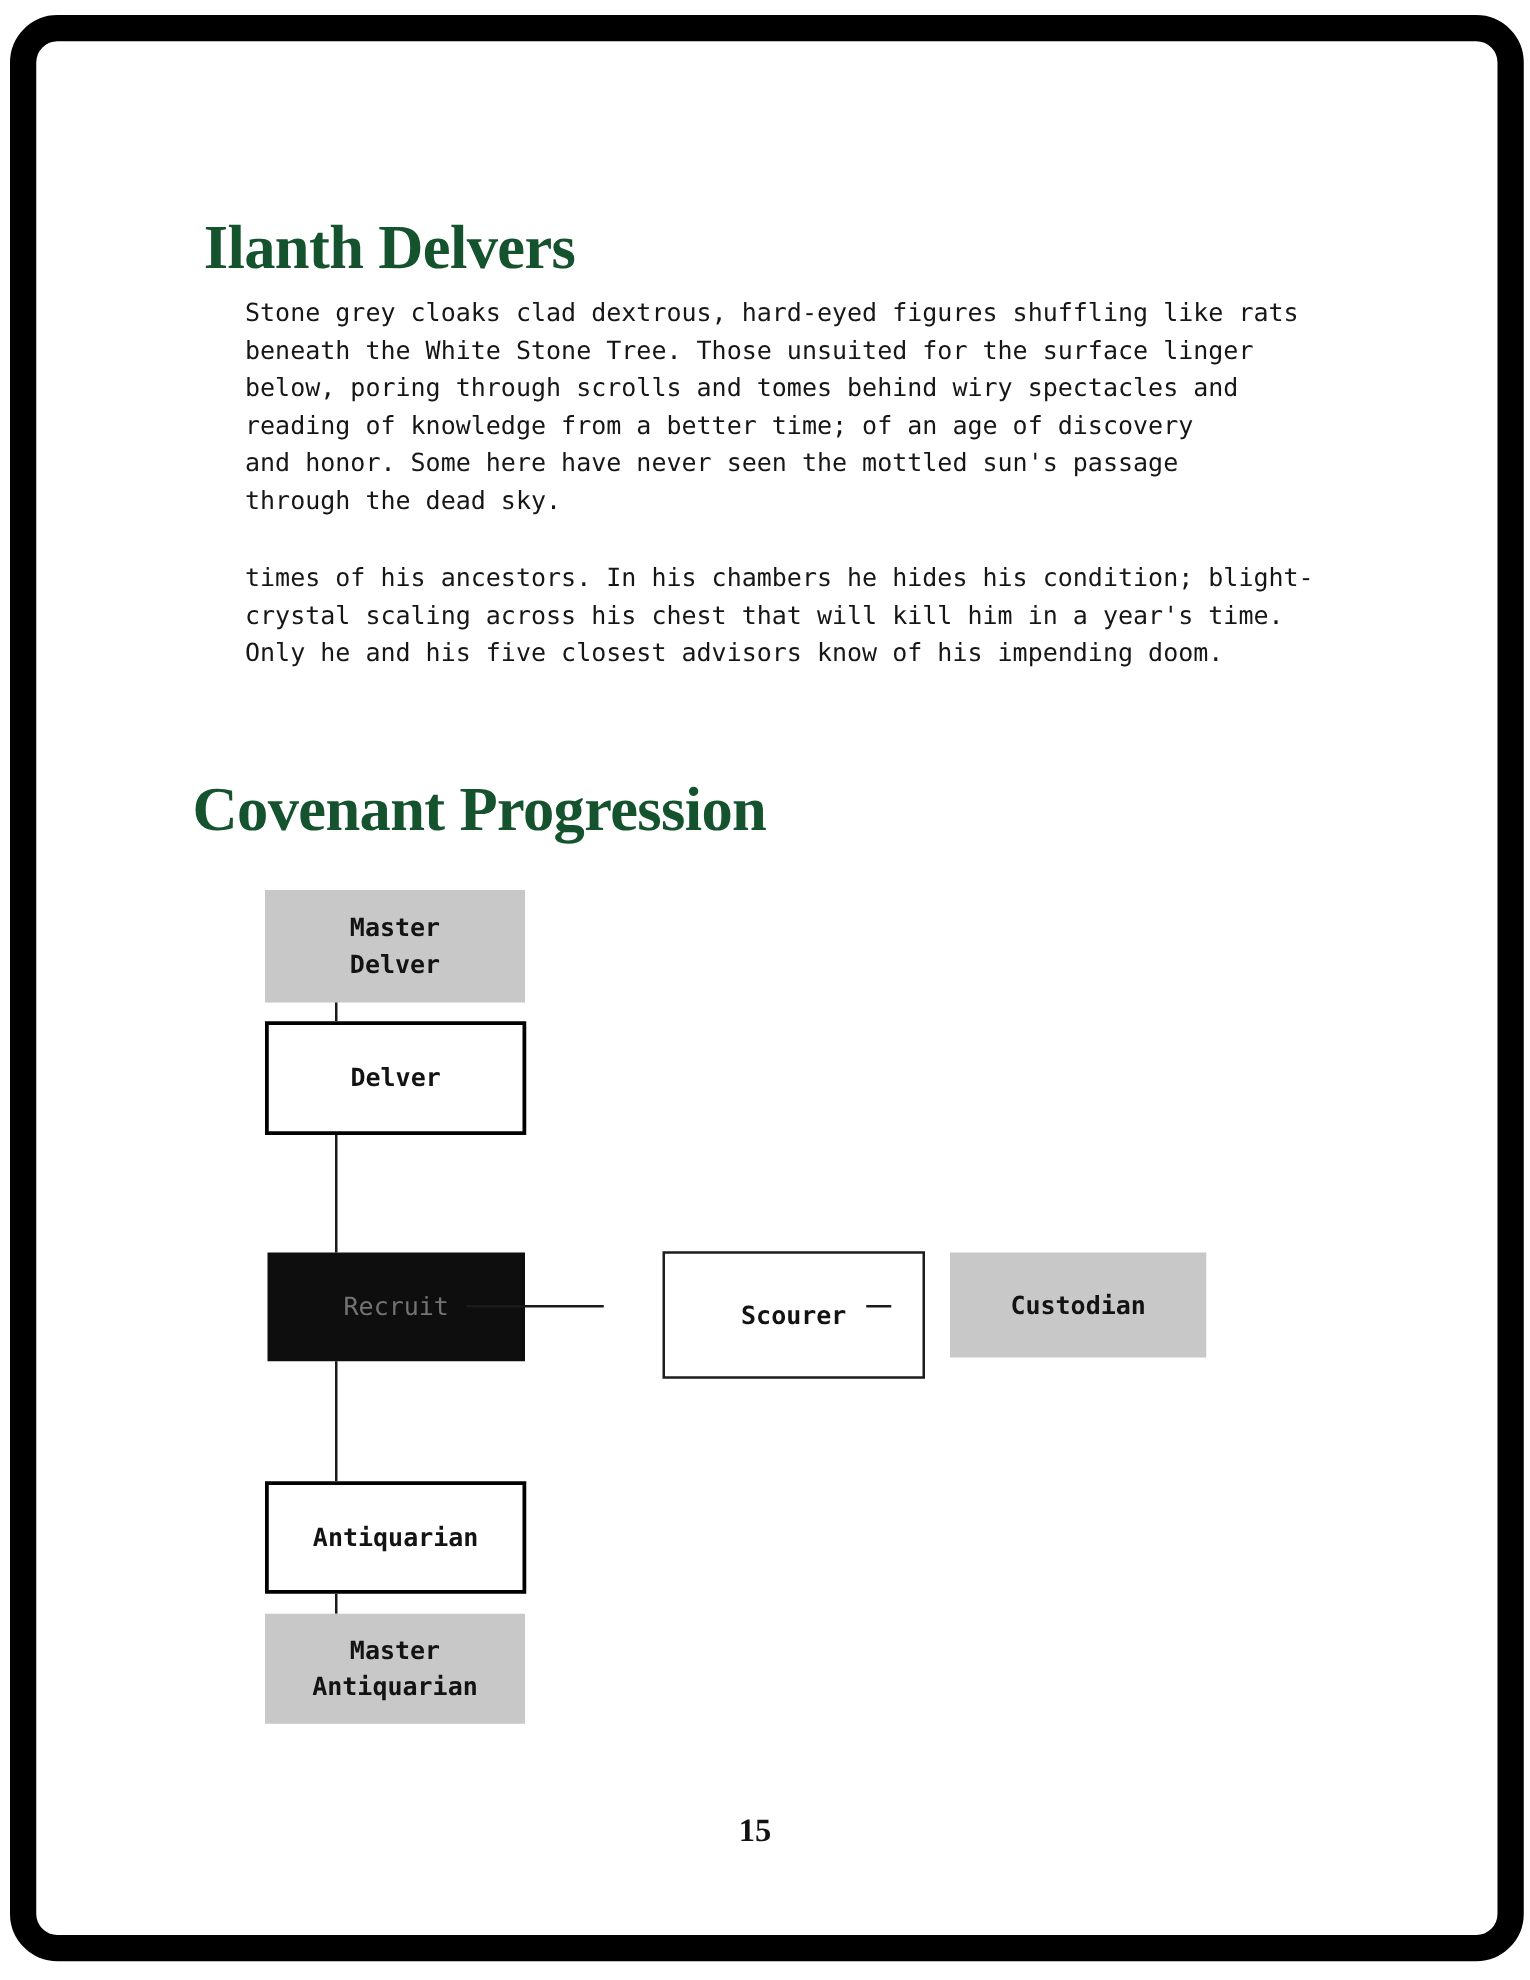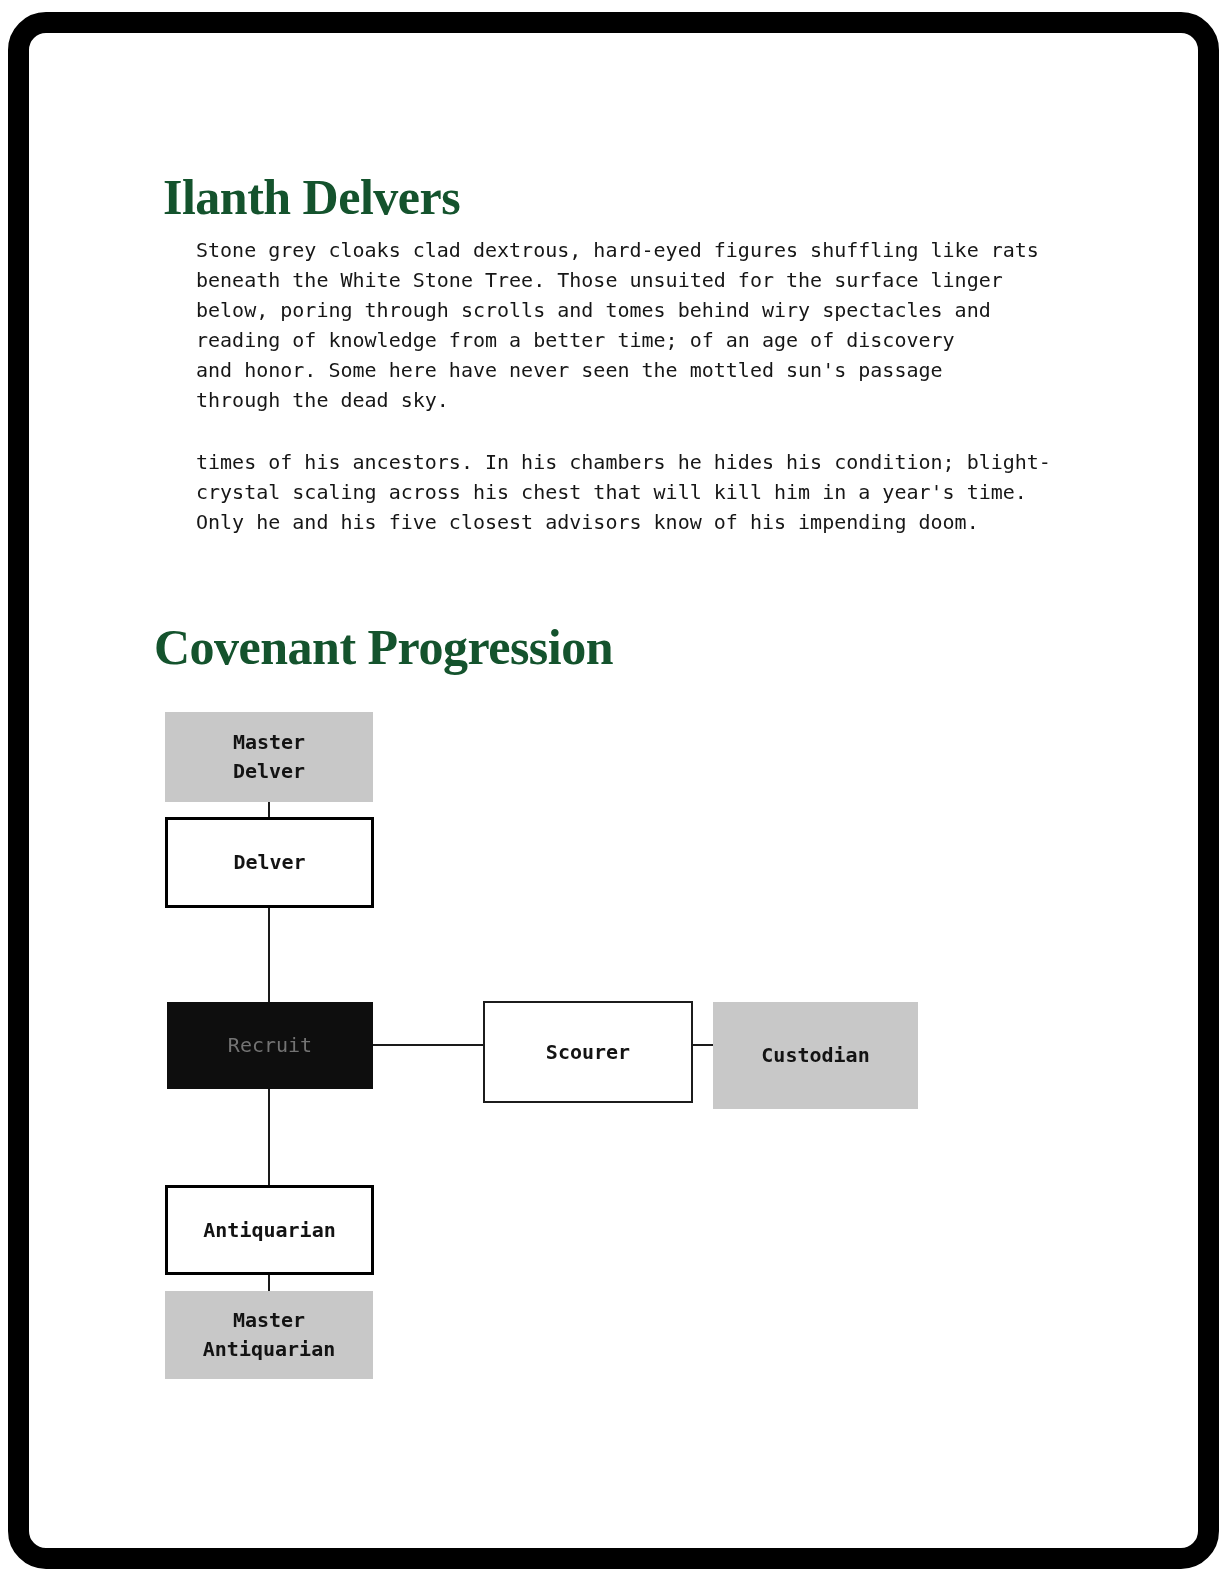--- a/index.html
+++ b/index.html
@@ -22,30 +22,30 @@
     position: absolute; left: 164px; width: 910px; font-size: 20px;
     line-height: 30px; color: #161616; margin-left: 32px;
   }
   #p1 { top: 235px; }
   #p2 { top: 447px; }
   .tline { white-space: pre; }
   .bold { font-weight: 700; }
   .box {
     position: absolute; box-sizing: border-box; display: flex; flex-direction: column;
     align-items: center; justify-content: center; font-weight: 700; font-size: 20px;
-    line-height: 29px; color: #131313; text-align: center;
+    line-height: 29px; color: #131313; text-align: center; margin-left: 47px;
   }
   .grey { background: var(--grey-fill, #c8c8c8); }
   .outlined { background: #ffffff; border: 3px solid #000000; }
   .black { background: var(--black-fill, #0e0e0e); color: #737373; font-weight: 400; }
   #box-master-delver { left: 165px; top: 712px; width: 208px; height: 90px; }
   #box-delver { left: 165px; top: 817px; width: 209px; height: 91px; }
   #box-recruit { left: 167px; top: 1002px; width: 206px; height: 87px; }
   #box-scourer { left: 483px; top: 1001px; width: 210px; height: 102px; border-width: 2px; border-color: #1c1c1c; }
-  #box-custodian { left: 713px; top: 1002px; width: 205px; height: 107px; }
+  #box-custodian { left: 713px; top: 1002px; width: 205px; height: 84px; }
   #box-antiquarian { left: 165px; top: 1185px; width: 209px; height: 90px; }
   #box-master-antiquarian { left: 165px; top: 1291px; width: 208px; height: 88px; }
   .conn { position: absolute; background: var(--line, #1a1a1a); }
   #c1 { left: 268px; top: 802px; width: 2px; height: 15px; }
   #c2 { left: 268px; top: 908px; width: 2px; height: 94px; }
   #c3 { left: 373px; top: 1044px; width: 110px; height: 2px; }
   #c4 { left: 693px; top: 1044px; width: 20px; height: 2px; }
   #c5 { left: 268px; top: 1089px; width: 2px; height: 96px; }
   #c6 { left: 268px; top: 1275px; width: 2px; height: 16px; }
   .pagenum {
@@ -109,13 +109,14 @@
       <span>Antiquarian</span>
     </div>
     <div class="conn" id="c6"></div>
 
     <div class="box grey" id="box-master-antiquarian">
       <span>Master</span>
       <span>Antiquarian</span>
     </div>
   </div>
 
+  <div class="pagenum">15</div>
 </div>
 
 </body></html>

